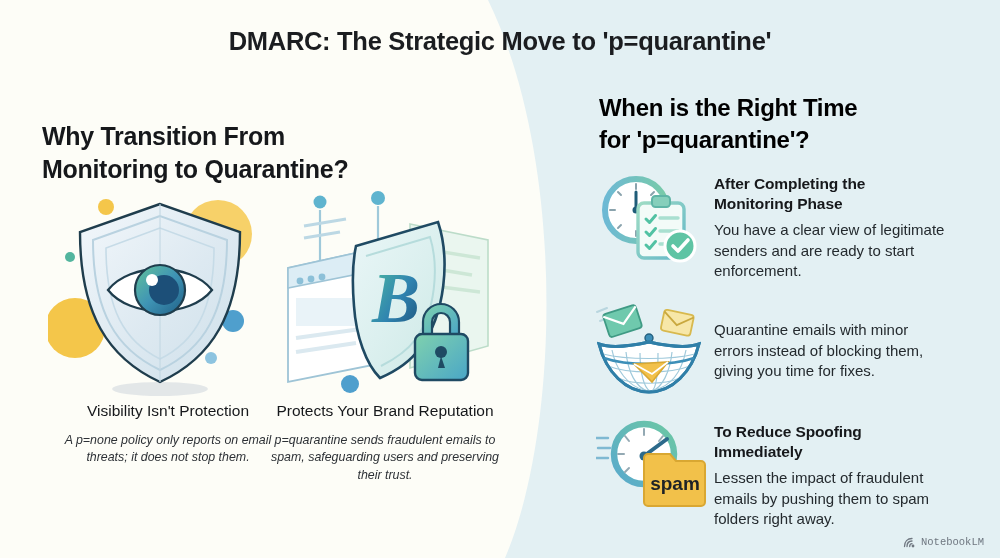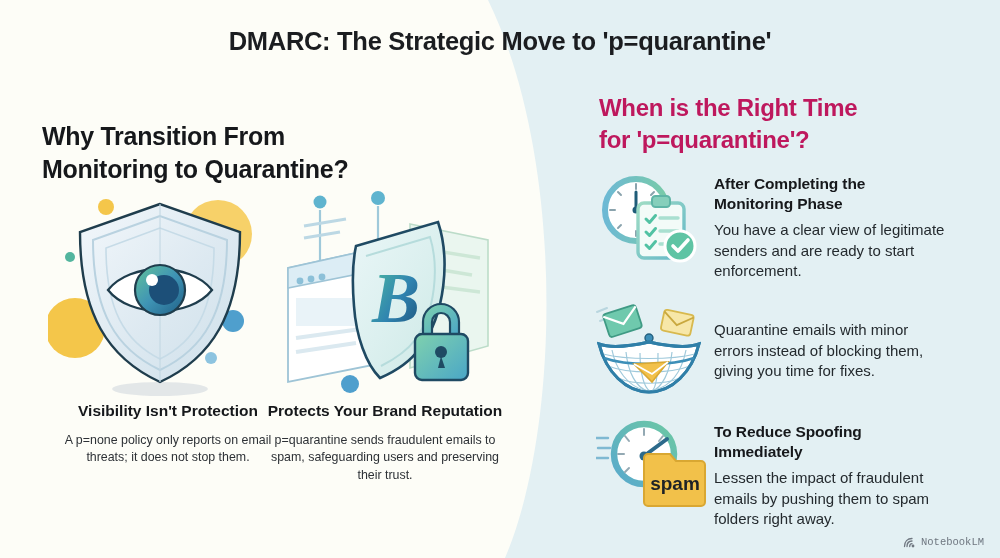--- a/index.html
+++ b/index.html
@@ -35,36 +35,36 @@
 
   
   .h-left{
     position:absolute;left:42px;top:92px;width:400px;
     font-size:25px;font-weight:bold;line-height:1.3;
     color:#16181b;letter-spacing:-0.3px;margin-top:28px;
   }
   .h-right{
     position:absolute;left:599px;top:92px;width:340px;
     font-size:24px;font-weight:bold;line-height:1.32;
-    color:#be185d;letter-spacing:-0.3px;
+    color:#000000;letter-spacing:-0.3px;
   }
 
   
   .lcard{position:absolute;top:186px;width:240px;}
   .lcard.c1{left:48px;}
   .lcard.c2{left:260px;width:250px;}
   .lart{position:relative;height:215px;}
   .lcard h3{
     margin:0;text-align:center;
-    font-size:15.5px;font-weight:bold;line-height:1.34;color:#16181b;
+    font-size:15.5px;font-weight:normal;line-height:1.34;color:#16181b;
   }
   .lcard.c1 h3{padding:0 22px;}
   .lcard p{
     margin:10px 0 0;text-align:center;
-    font-size:12.4px;line-height:1.42;color:#2d3136;
+    font-size:12.4px;line-height:1.42;color:#2d3136;font-style:italic;
   }
   .lcard.c1 p{padding:0 6px;}
 
   
   .ritem{position:absolute;left:596px;width:350px;display:flex;gap:14px;}
   .ritem .ico{flex:0 0 auto;width:104px;height:100px;position:relative;}
   .ritem .txt{flex:1 1 auto;padding-top:6px;}
   .ritem h4{
     margin:0;font-size:15.5px;font-weight:bold;line-height:1.26;color:#16181b;
     letter-spacing:-0.1px;

